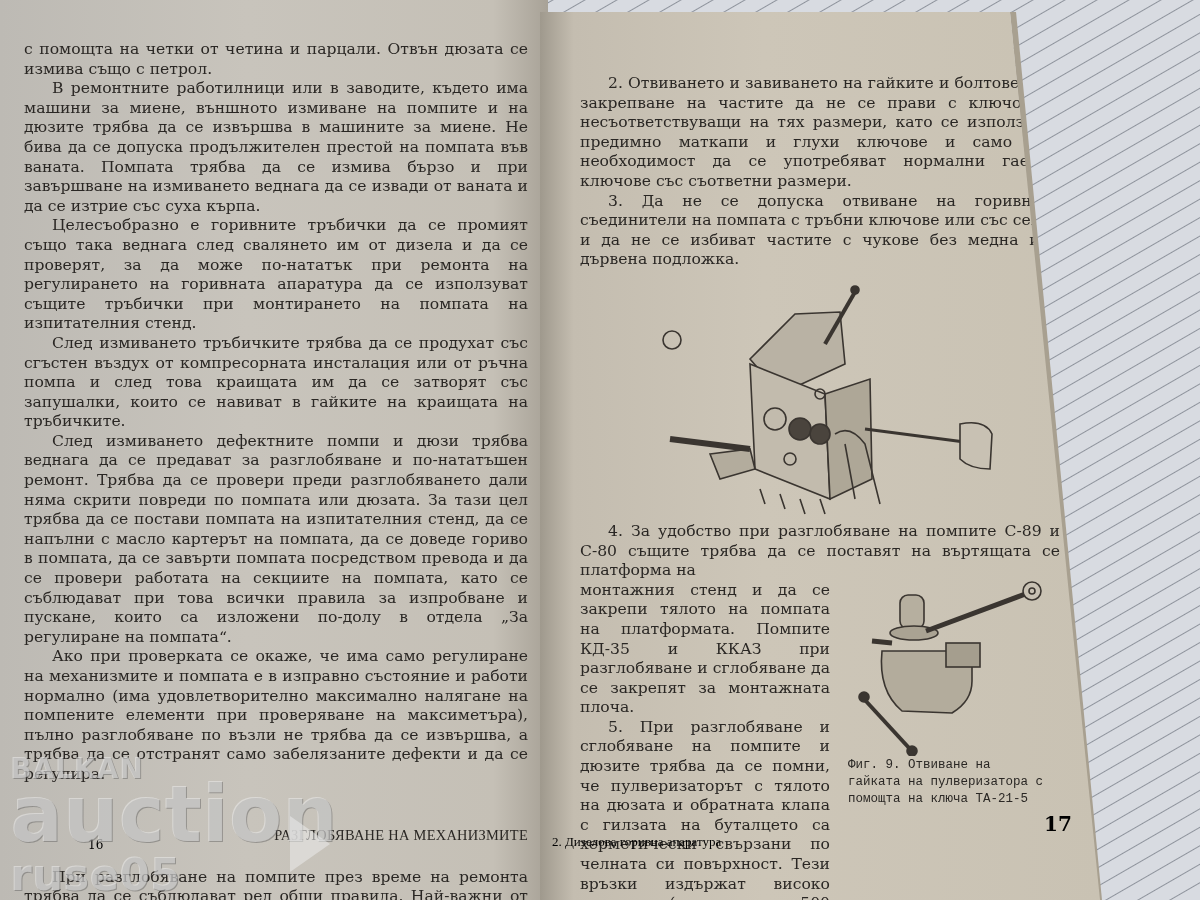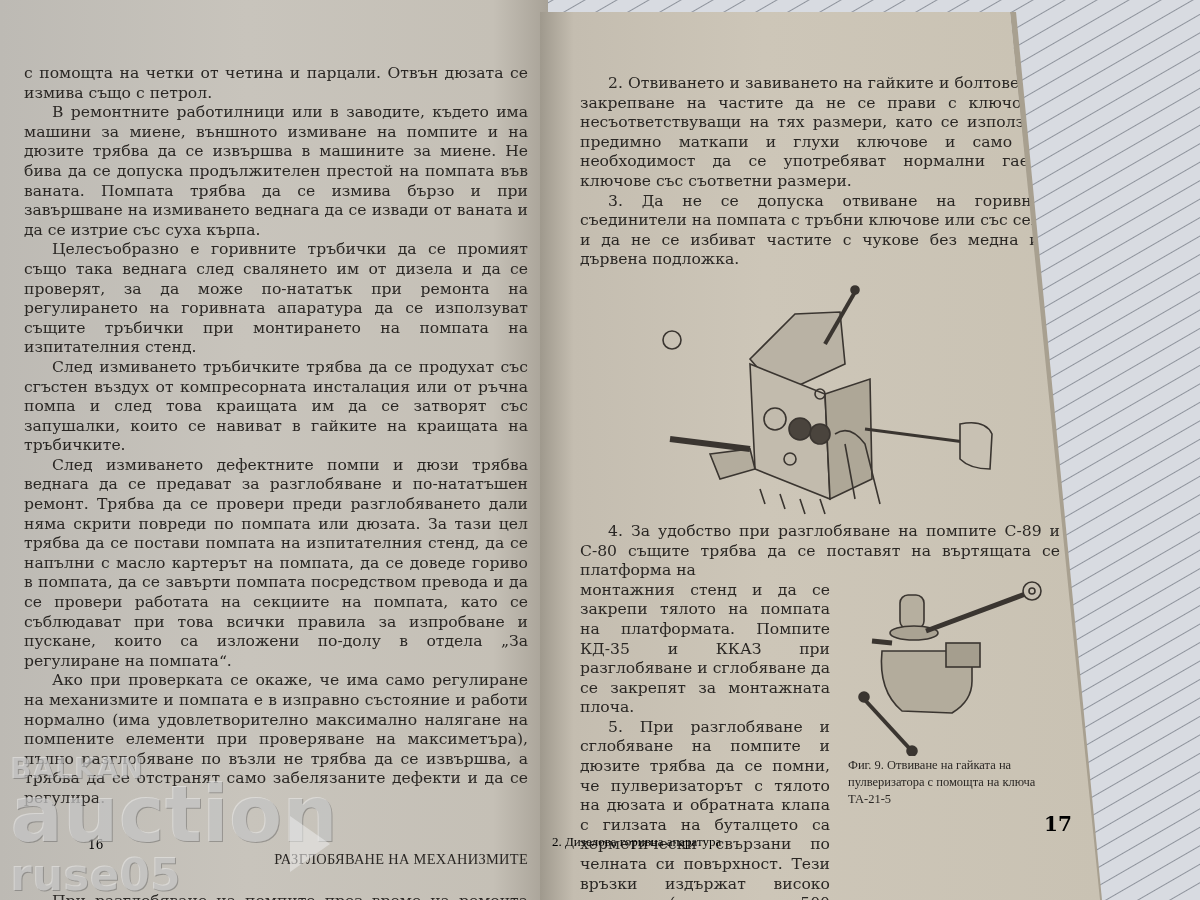--- a/index.html
+++ b/index.html
@@ -9,21 +9,21 @@
       background-image: repeating-linear-gradient(-30deg, #d8dbe1 0px, #d8dbe1 14px, #8e939c 15px, #d8dbe1 16px);
       font-family: "DejaVu Serif", serif;
     }
     .page {
       position: absolute; top: 0; color: #2a2724;
       box-sizing: border-box;
     }
     .page-left {
       left: 0; width: 548px; height: 900px;
       background: linear-gradient(90deg, #bdbab4 0%, #c8c4bc 45%, #c5c0b6 90%, #a8a297 100%);
-      padding: 64px 20px 0 24px;
+      padding: 40px 20px 0 24px;
     }
     .page-right {
       left: 540px; width: 560px; height: 900px;
       background: linear-gradient(90deg, #9f998d 0%, #c4bdb0 6%, #cdc6b8 40%, #c9c2b3 100%);
       clip-path: polygon(0 12px, 470px 12px, 560px 900px, 0 900px);
       padding: 74px 40px 0 40px;
     }
     .page-right-edge {
       position: absolute; left: 1010px; top: 12px; width: 92px; height: 888px;
       background: #a8a090;
@@ -38,21 +38,21 @@
     .page-number-left { position: absolute; left: 88px; top: 838px; font-size: 12px; }
     .page-number-right { position: absolute; left: 1044px; top: 812px; font-size: 20px; font-weight: bold; }
     .footer-right { position: absolute; left: 552px; top: 834px; font-size: 13px; font-family: "Liberation Serif", serif; }
     .figure { position: relative; }
     .fig8 { height: 232px; margin: 14px 0 6px 0; }
     .fig8 svg { position: absolute; left: 60px; top: 0; }
     .caption-8 { font-size: 12.5px; font-family: "Liberation Serif", serif; margin: 0 0 24px 0; }
     .wrap-block { display: flex; gap: 12px; }
     .wrap-text { width: 250px; flex: none; }
     .wrap-fig { flex: 1; position: relative; }
-    .caption-9 { position: absolute; left: 6px; top: 176px; width: 200px; font-size: 12.5px; line-height: 17px; font-family: Liberation Serif, serif; }
+    .caption-9 { position: absolute; left: 6px; top: 176px; width: 200px; font-size: 12.5px; line-height: 17px; font-family: Liberation Mono, monospace; }
     .watermark {
       position: absolute; left: 10px; top: 742px; pointer-events: none;
       font-family: "DejaVu Sans", sans-serif; font-weight: bold;
       color: rgba(235,235,235,0.55);
       text-shadow: 1px 1px 0 rgba(90,90,90,0.45);
       margin-top: 10px;
     }
     .wm-line1 { font-size: 28px; letter-spacing: 1px; }
     .wm-line2 { font-size: 78px; line-height: 70px; margin-top: -6px; }
     .wm-line3 { font-size: 44px; line-height: 44px; margin-top: 4px; }

